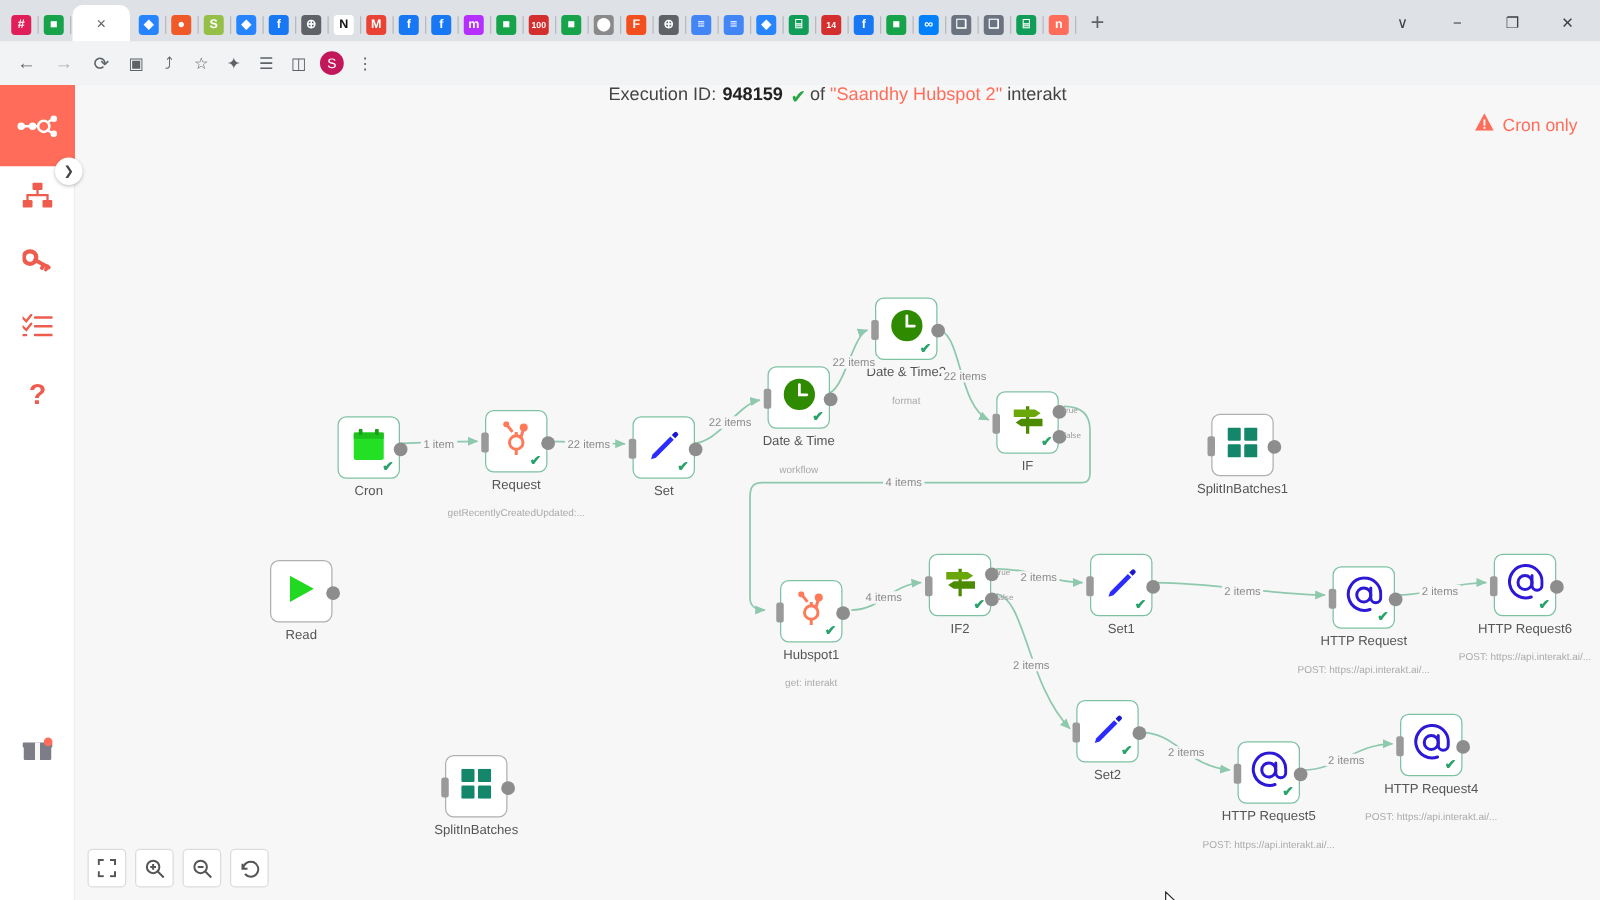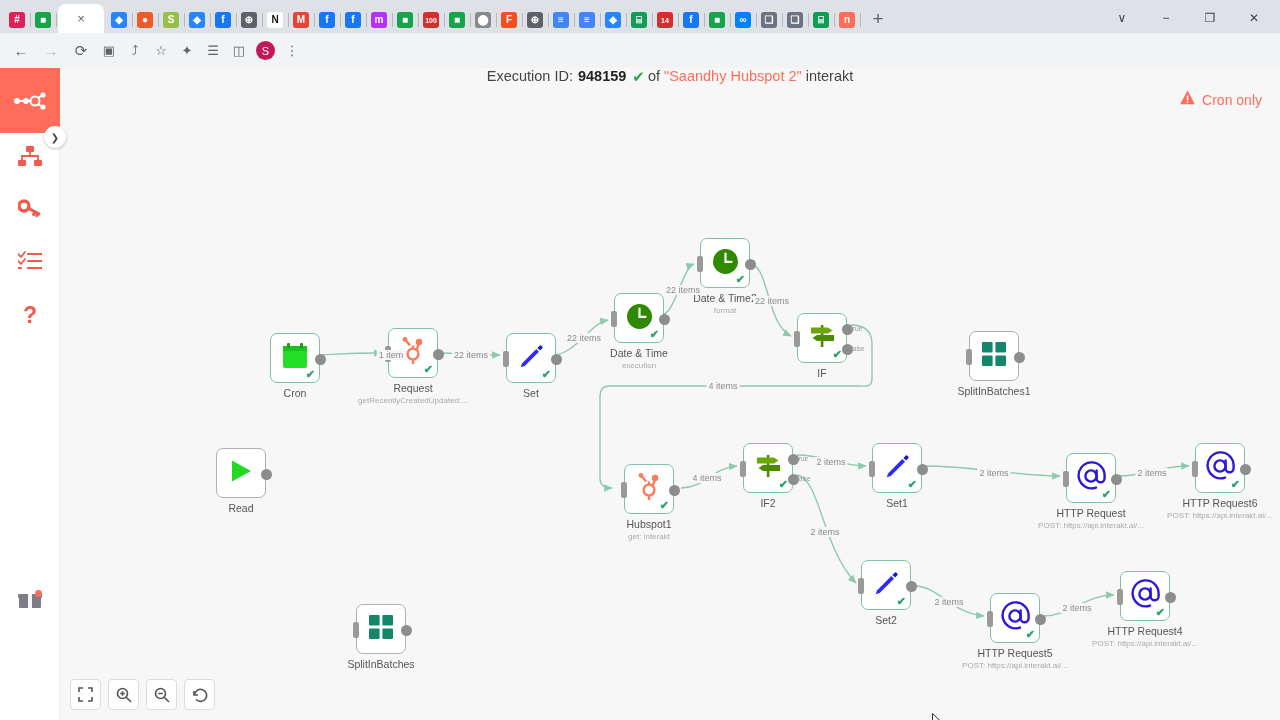--- a/index.html
+++ b/index.html
@@ -126,21 +126,21 @@
   .node.ok .box { border-color: #7ec2a3; }
   .node .tick {
     position: absolute; right: 4px; bottom: 2px; color: #2aa36b;
     font-size: 11px; line-height: 1; font-weight: bold;
   }
   .node .label {
     position: absolute; top: 54px; left: 50%; transform: translateX(-50%);
     font-size: 10.5px; color: #555; white-space: nowrap; text-align: center;
   }
   .node .sublabel {
-    position: absolute; top: 68px; left: 50%; transform: translateX(-50%);
+    position: absolute; top: 78px; left: 50%; transform: translateX(-50%);
     font-size: 8px; color: #aaa; white-space: nowrap; text-align: center;
     max-width: 150px; overflow: hidden; text-overflow: ellipsis;
   }
   .node .out-dot {
     position: absolute; width: 11px; height: 11px; border-radius: 50%;
     background: #8d8d8d; right: -7px; top: 20px;
   }
   .node .in-stub {
     position: absolute; width: 6px; height: 16px; border-radius: 2px;
     background: #9a9a9a; left: -4px; top: 17px;
@@ -494,21 +494,21 @@
             <div class="box">
               <span><svg width="27" height="27" viewBox="0 0 27 27">
                   <circle cx="13.5" cy="13.5" r="12.5" fill="#2f8a00"></circle>
                   <path d="M13.5 5.6v8.2h6" stroke="#fff" stroke-width="2.2" fill="none" stroke-linecap="round"></path>
                 </svg></span>
               <span class="tick">✔</span>
               <span class="in-stub"></span>
               <span class="out-dot"></span>
             </div>
             <div class="label">Date &amp; Time</div>
-            <div class="sublabel">execution</div>
+            <div class="sublabel">workflow</div>
           </div>
           <div class="node ok" style="left: 640px; top: 170px;">
             <div class="box">
               <span><svg width="27" height="27" viewBox="0 0 27 27">
                   <circle cx="13.5" cy="13.5" r="12.5" fill="#2f8a00"></circle>
                   <path d="M13.5 5.6v8.2h6" stroke="#fff" stroke-width="2.2" fill="none" stroke-linecap="round"></path>
                 </svg></span>
               <span class="tick">✔</span>
               <span class="in-stub"></span>
               <span class="out-dot"></span>
@@ -674,21 +674,21 @@
                   <rect x="0" y="13.4" width="10.6" height="10.6" rx="1" fill="#14876a"></rect>
                   <rect x="13.4" y="13.4" width="10.6" height="10.6" rx="1" fill="#14876a"></rect>
                 </svg></span>
               <span class="in-stub"></span>
               <span class="out-dot"></span>
             </div>
             <div class="label">SplitInBatches</div>
           </div>
         </div>
       <div id="wire-labels">
-          <div class="wire-lbl" style="left: 291px; top: 287px; margin-left: 40px;">1 item</div>
+          <div class="wire-lbl" style="left: 291px; top: 287px;">1 item</div>
           <div class="wire-lbl" style="left: 411px; top: 287px;">22 items</div>
           <div class="wire-lbl" style="left: 524px; top: 270px;">22 items</div>
           <div class="wire-lbl" style="left: 623px; top: 222px;">22 items</div>
           <div class="wire-lbl" style="left: 712px; top: 233px;">22 items</div>
           <div class="wire-lbl" style="left: 663px; top: 318px;">4 items</div>
           <div class="wire-lbl" style="left: 647px; top: 410px;">4 items</div>
           <div class="wire-lbl" style="left: 771px; top: 394px;">2 items</div>
           <div class="wire-lbl" style="left: 934px; top: 405px;">2 items</div>
           <div class="wire-lbl" style="left: 1092px; top: 405px;">2 items</div>
           <div class="wire-lbl" style="left: 765px; top: 464px;">2 items</div>

